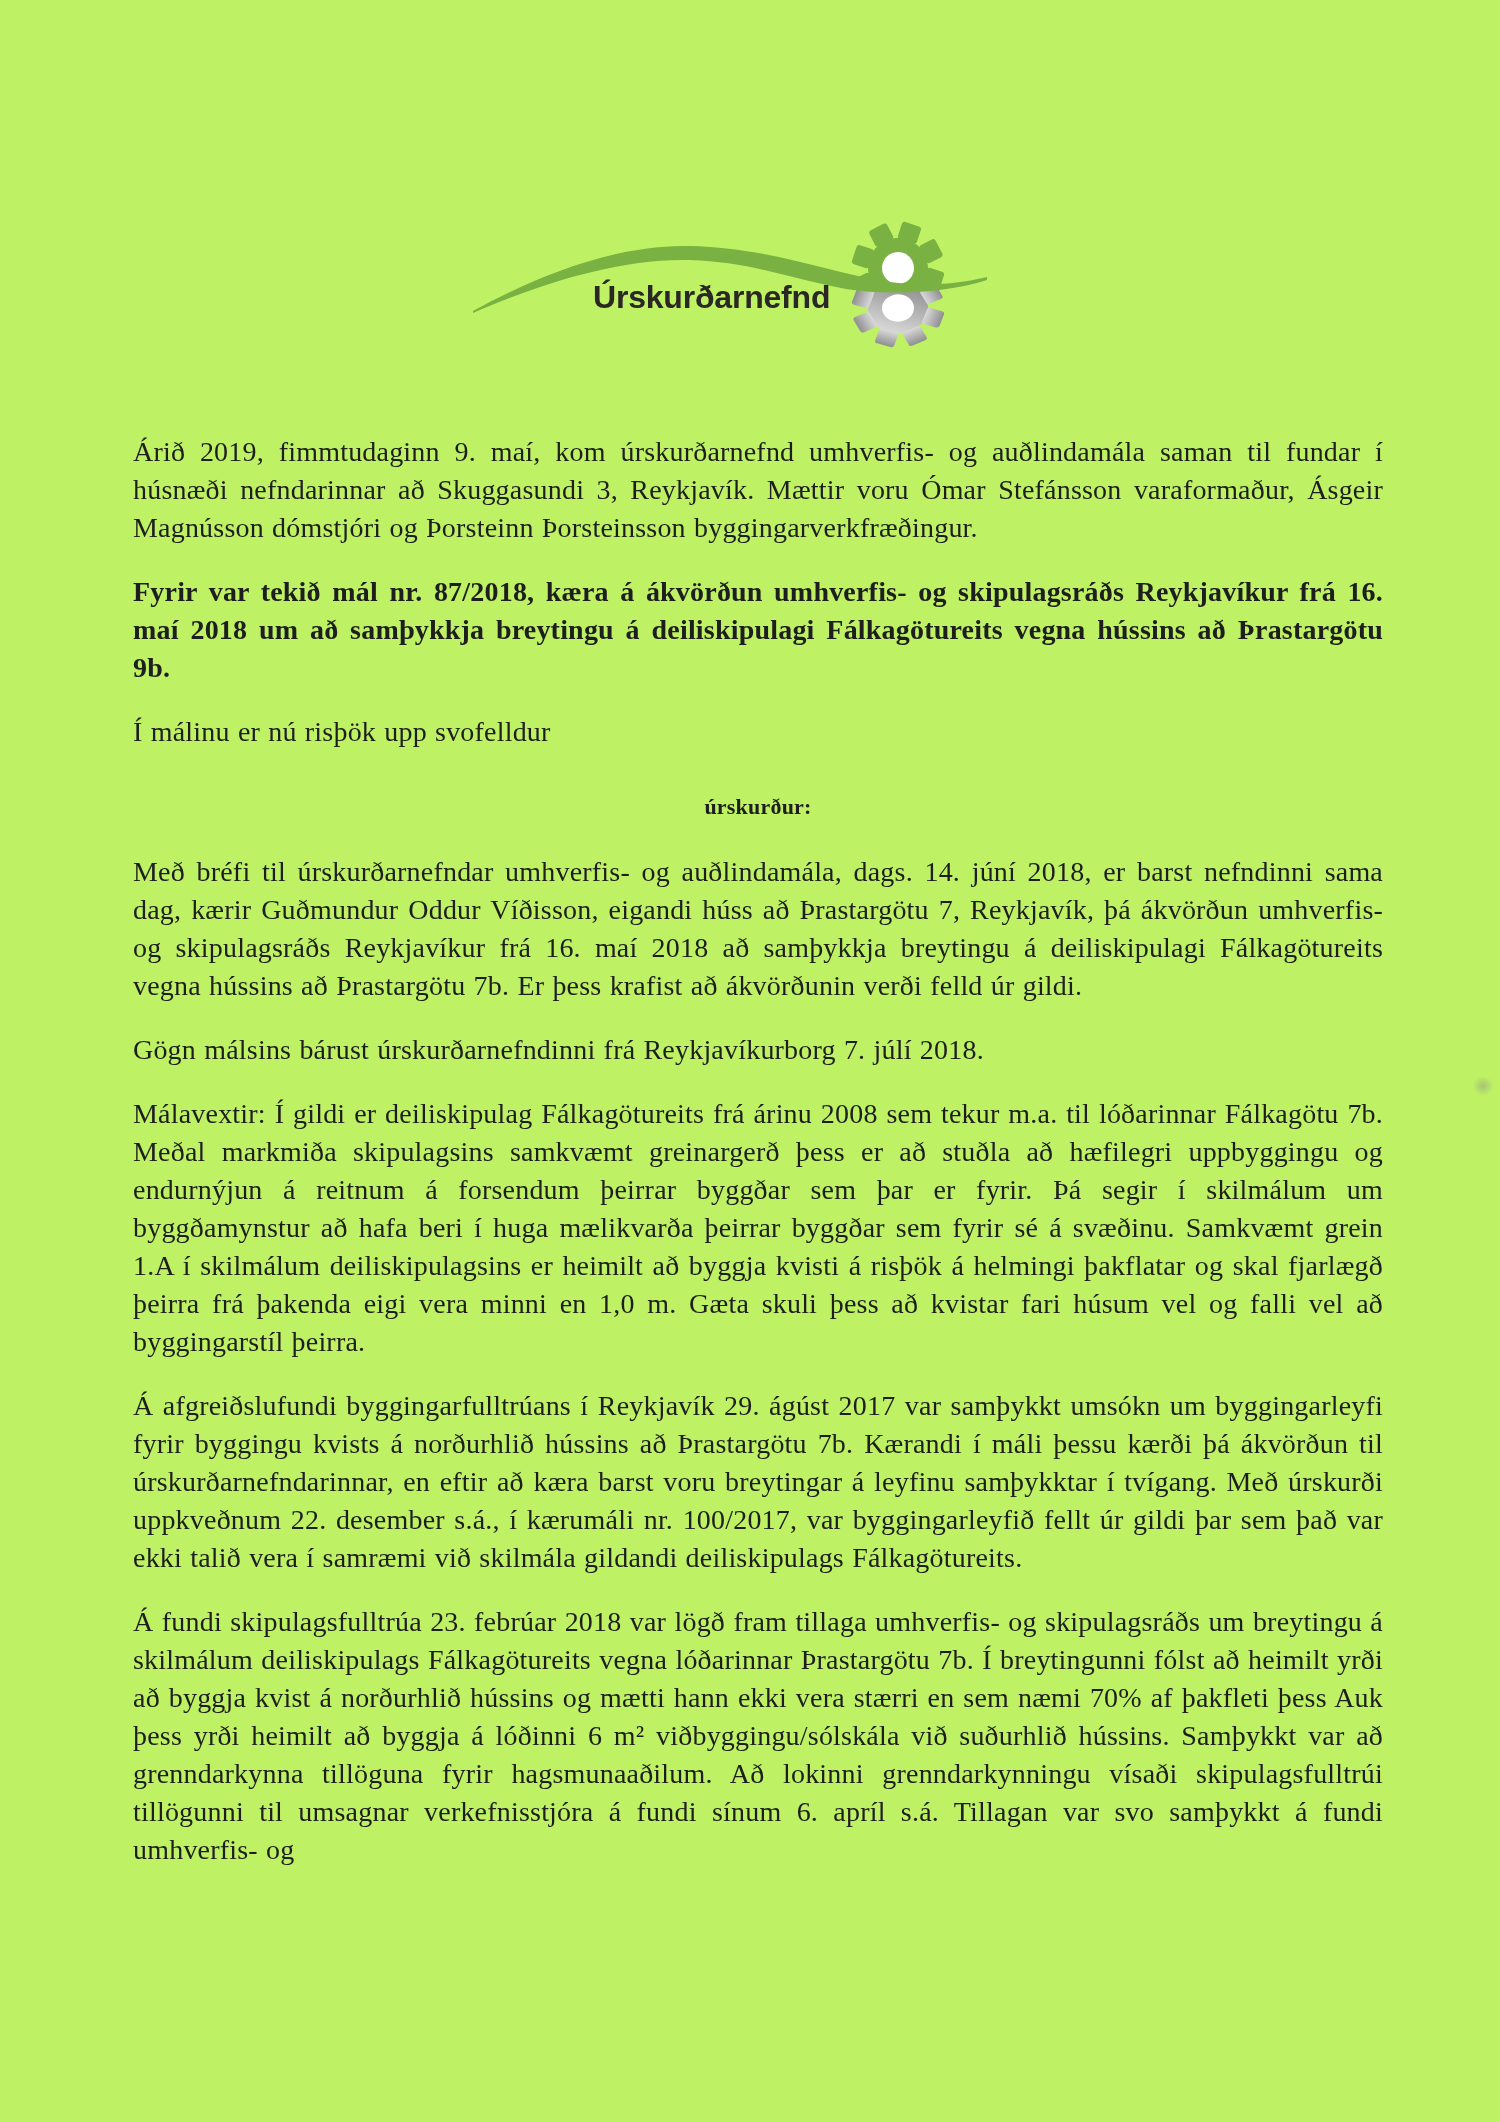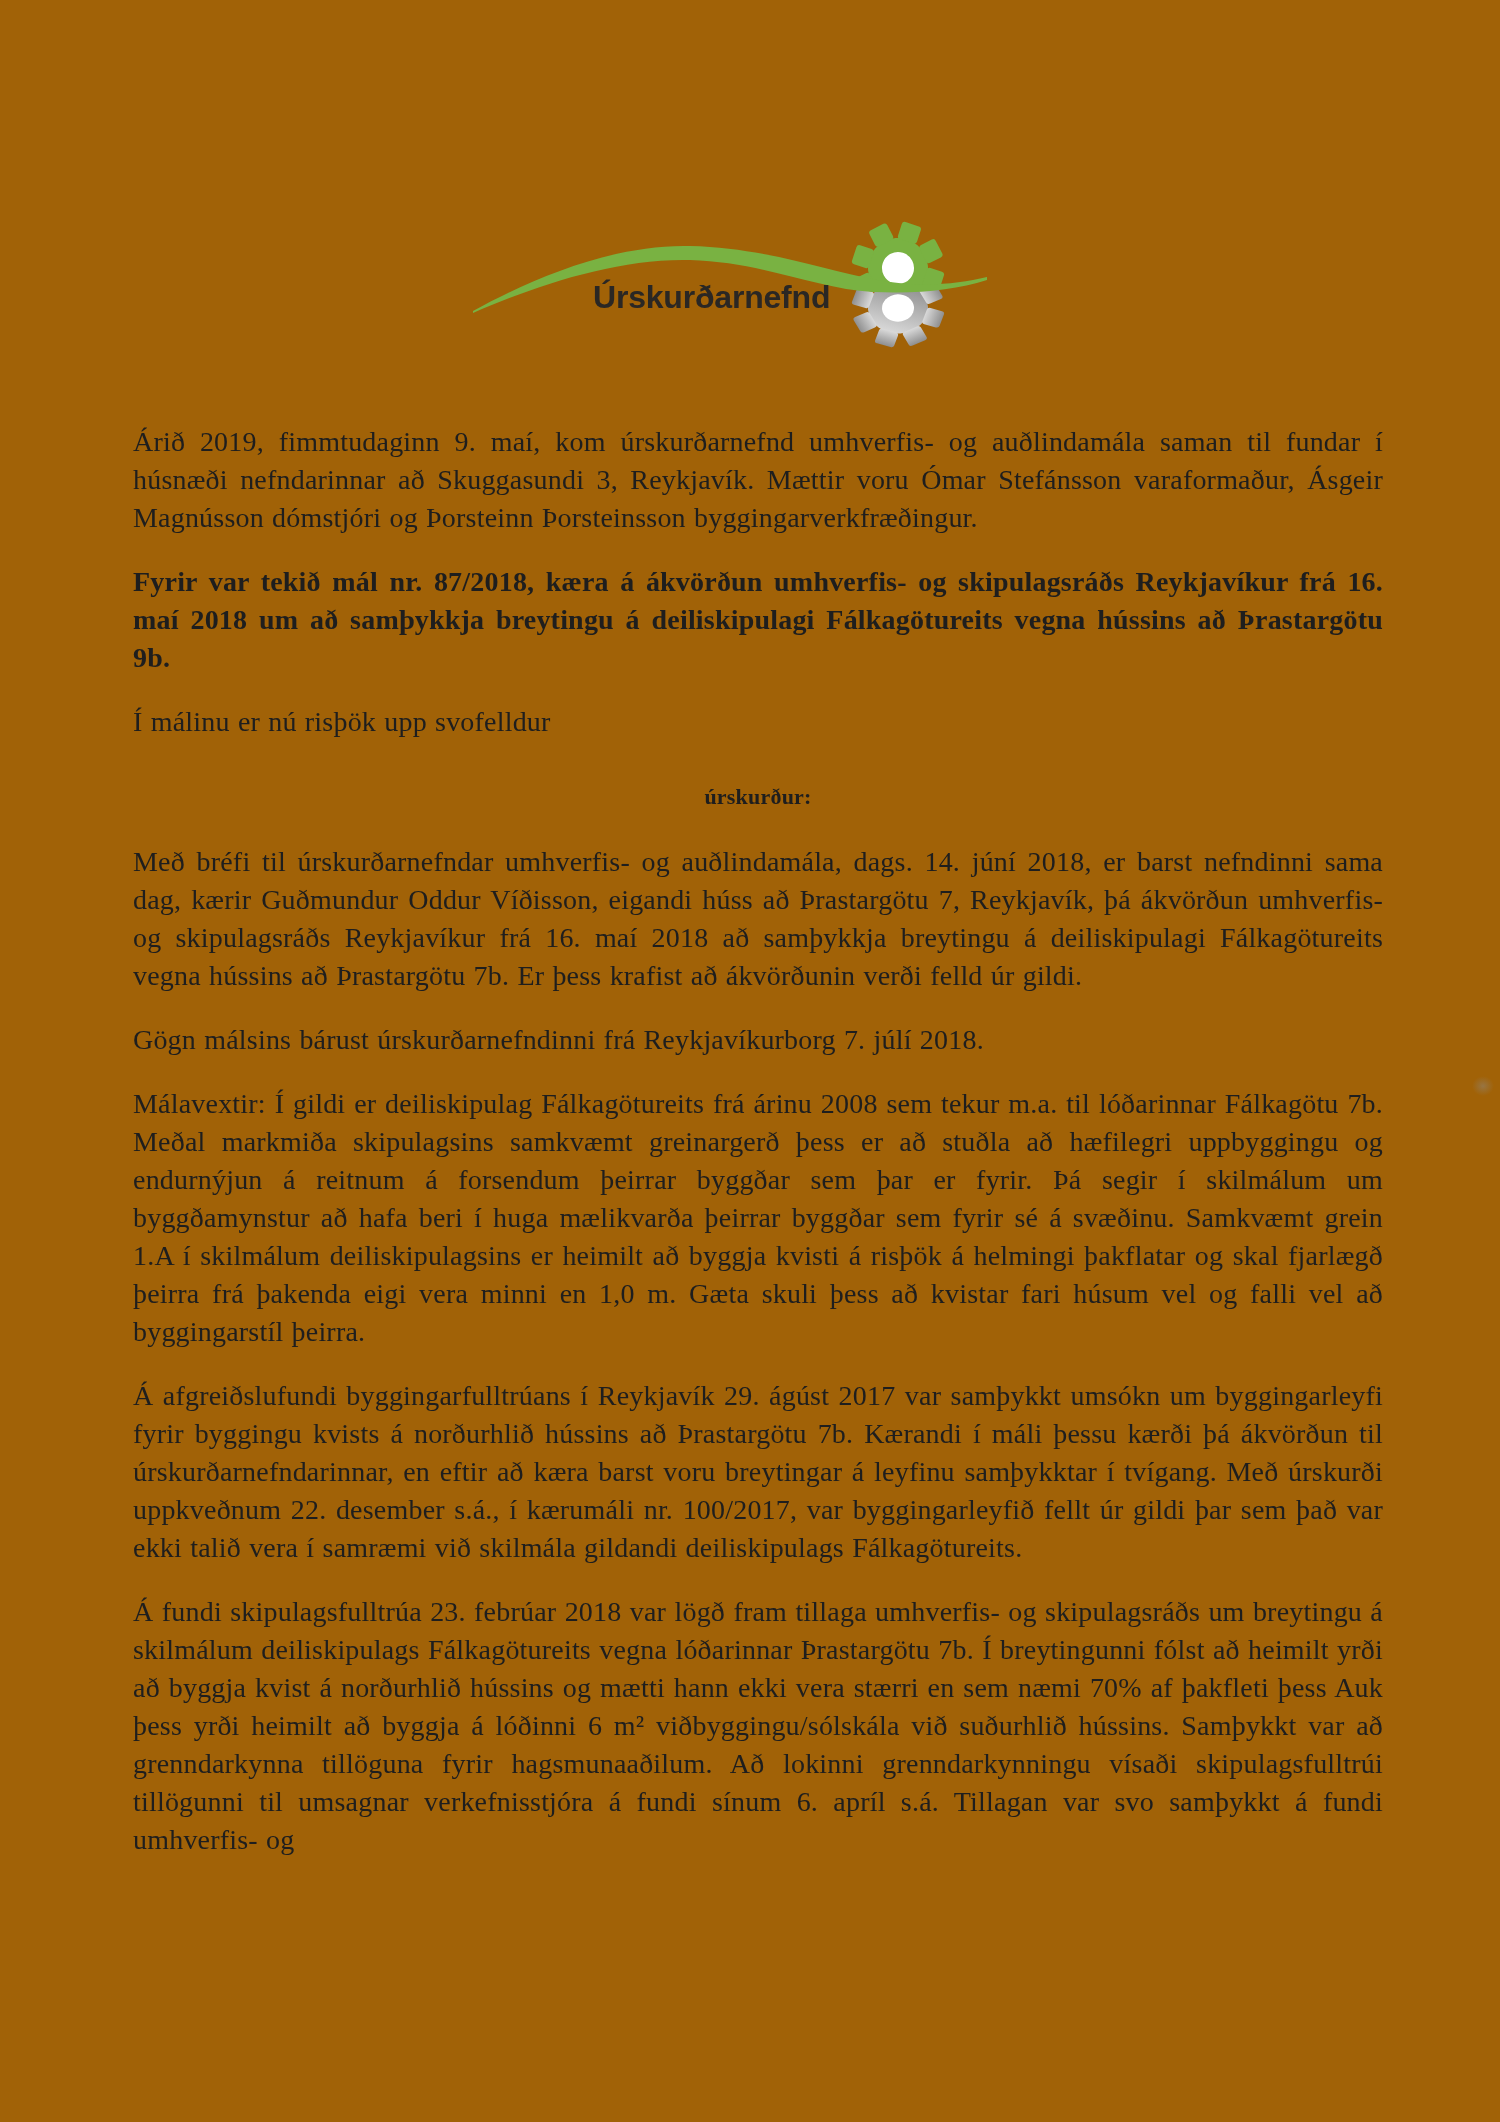--- a/index.html
+++ b/index.html
@@ -1,20 +1,20 @@
 <!DOCTYPE html>
 <html lang="is"><head>
 <meta charset="utf-8">
 <style>
   html, body { margin: 0; padding: 0; background: #ffffff; }
   .page {
     position: relative;
     width: 1500px;
     height: 2122px;
-    background: #a16207;
+    background: #bef264;
     font-family: "Liberation Serif", serif;
     color: #1e1e1e;
     overflow: hidden;
   }
 
   
   .logo { position: absolute; left: 375px; top: 180px; width: 640px; height: 185px; }
   .logo svg { position: absolute; left: 0; top: 0; display: block; }
   .logo-text {
     position: absolute; left: 218px; top: 100px;
@@ -26,21 +26,21 @@
   .logo-line { font-size: 32px; line-height: 34px; white-space: nowrap; }
 
   
   .content {
     position: absolute; left: 133px; top: 423px; width: 1250px;
     font-size: 28px; line-height: 38px;
     text-align: justify;
     letter-spacing: 0.2px;
     word-spacing: 1px;
   }
-  .para { margin: 0 0 26px 0; }
+  .para { margin: 10px 0 26px 0; }
   .para.bold { font-weight: bold; }
   .lead { font-weight: normal; }
   .ruling-heading {
     font-size: 22px; font-weight: bold; text-align: center;
     margin: 38px 0 28px 0; line-height: 36px;
     letter-spacing: 0.2px;
   }
 
   
   .smudge {

